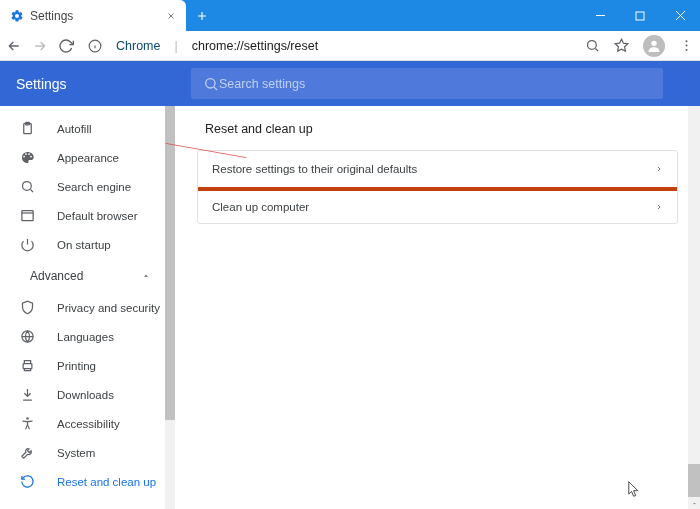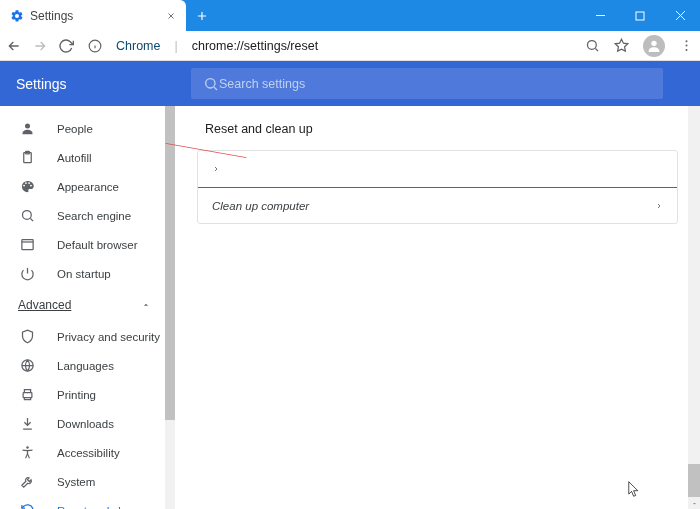--- a/index.html
+++ b/index.html
@@ -33,30 +33,30 @@
   .settings-search svg { width: 16px; height: 16px; color: #c0d0f0; }
   .settings-search input { background: transparent; border: none; outline: none; color: #fff; font-size: 12.5px; flex: 1; }
   .settings-search input::placeholder { color: #c0d0f0; }
 
   .body { display: flex; height: calc(509px - 31px - 30px - 45px); position: relative; }
   .sidebar { width: 175px; height: 100%; overflow: hidden; padding-top: 8px; position: relative; }
   .sb-item { display: flex; align-items: center; height: 29px; padding-left: 20px; gap: 22px; font-size: 11.5px; color: #3c4043; cursor: pointer; }
   .sb-item.active { color: #1a73e8; }
   .sb-item svg { width: 15px; height: 15px; color: #5f6368; flex-shrink: 0; }
   .sb-item.active svg { color: #1a73e8; }
-  .sb-section { display: flex; align-items: center; height: 34px; padding-left: 18px; font-size: 12px; color: #3c4043; cursor: pointer; justify-content: space-between; padding-right: 24px; text-decoration: underline; }
+  .sb-section { display: flex; align-items: center; height: 34px; padding-left: 30px; font-size: 12px; color: #3c4043; cursor: pointer; justify-content: space-between; padding-right: 24px; }
   .sb-section svg { width: 10px; height: 10px; color: #5f6368; }
   .sb-scroll-track { position: absolute; right: 0; top: 0; width: 10px; height: 100%; background: #f1f1f1; }
   .sb-scroll-thumb { position: absolute; right: 0; top: 0; width: 10px; height: 78%; background: #c1c1c1; }
 
   .content { flex: 1; padding: 16px 22px; position: relative; height: 100%; }
   .section-title { font-size: 12.5px; color: #202124; margin-bottom: 14px; margin-left: 8px; }
   .card { border: 1px solid #e2e2e2; border-radius: 3px; }
   .row { height: 36px; display: flex; align-items: center; padding: 0 14px; font-size: 11.5px; color: #3c4043; justify-content: space-between; cursor: pointer; }
-  .row + .row { border-top: 1px solid #c2410c; font-style: italic; }
+  .row + .row { border-top: 4px solid #c2410c; }
   .row svg { width: 8px; height: 8px; color: #777; }
   .ct-scroll-track { position: absolute; right: 0; top: 0; width: 12px; height: 100%; background: #f1f1f1; }
   .ct-scroll-thumb { position: absolute; right: 0; bottom: 12px; width: 12px; height: 33px; background: #c1c1c1; }
   .ct-scroll-btn { position: absolute; right: 0; bottom: 0; width: 12px; height: 12px; background: #f1f1f1; display: flex; align-items: center; justify-content: center; }
   .ct-scroll-btn svg { width: 7px; height: 7px; color: #888; }
 
   .annot { position: absolute; width: 82px; height: 1px; background: #e05050; transform: rotate(10deg); left: -10px; top: 44px; pointer-events: none; }
   .cursor { position: absolute; right: 58px; bottom: 10px; width: 14px; height: 18px; pointer-events: none; }
 </style>
 </head>
@@ -143,27 +143,20 @@
         <circle cx="11" cy="11" r="7"></circle>
         <path d="m21 21-4.3-4.3"></path>
       </svg>
     <input placeholder="Search settings" style="">
   </div>
 </div>
 
 <div class="body">
   <div class="sidebar">
     <div class="sb-item">
-      <svg viewBox="0 0 24 24" fill="currentColor">
-          <circle cx="12" cy="8" r="4"></circle>
-          <path d="M4 20c0-4 4-6 8-6s8 2 8 6v1H4v-1z"></path>
-        </svg>
-      <span>People</span>
-    </div>
-    <div class="sb-item">
       <svg viewBox="0 0 24 24" fill="none" stroke="currentColor" stroke-width="2">
           <rect x="6" y="4" width="12" height="16" rx="1"></rect>
           <rect x="9" y="2" width="6" height="4" rx="1"></rect>
         </svg>
       <span>Autofill</span>
     </div>
     <div class="sb-item">
       <svg viewBox="0 0 24 24" fill="currentColor">
           <path d="M12 3a9 9 0 0 0 0 18c1 0 1.5-.7 1.5-1.5 0-.4-.15-.75-.4-1 .25-.25.4-.6.4-1 0-.8.7-1.5 1.5-1.5H17a5 5 0 0 0 5-5c0-4.4-4.5-8-10-8zm-5.5 9a1.5 1.5 0 1 1 0-3 1.5 1.5 0 0 1 0 3zm3-4a1.5 1.5 0 1 1 0-3 1.5 1.5 0 0 1 0 3zm5 0a1.5 1.5 0 1 1 0-3 1.5 1.5 0 0 1 0 3zm3 4a1.5 1.5 0 1 1 0-3 1.5 1.5 0 0 1 0 3z"></path>
         </svg>
@@ -243,20 +236,21 @@
       <span>Reset and clean up</span>
     </div>
     <div class="sb-scroll-track"></div>
     <div class="sb-scroll-thumb"></div>
   </div>
 
   <div class="content">
     <div class="section-title">Reset and clean up</div>
     <div class="card">
       <div class="row">
+        <span>Restore settings to their original defaults</span>
         <svg viewBox="0 0 24 24" fill="none" stroke="currentColor" stroke-width="3">
             <path d="M9 6l6 6-6 6"></path>
           </svg>
       </div>
       <div class="row">
         <span>Clean up computer</span>
         <svg viewBox="0 0 24 24" fill="none" stroke="currentColor" stroke-width="3">
             <path d="M9 6l6 6-6 6"></path>
           </svg>
       </div>

